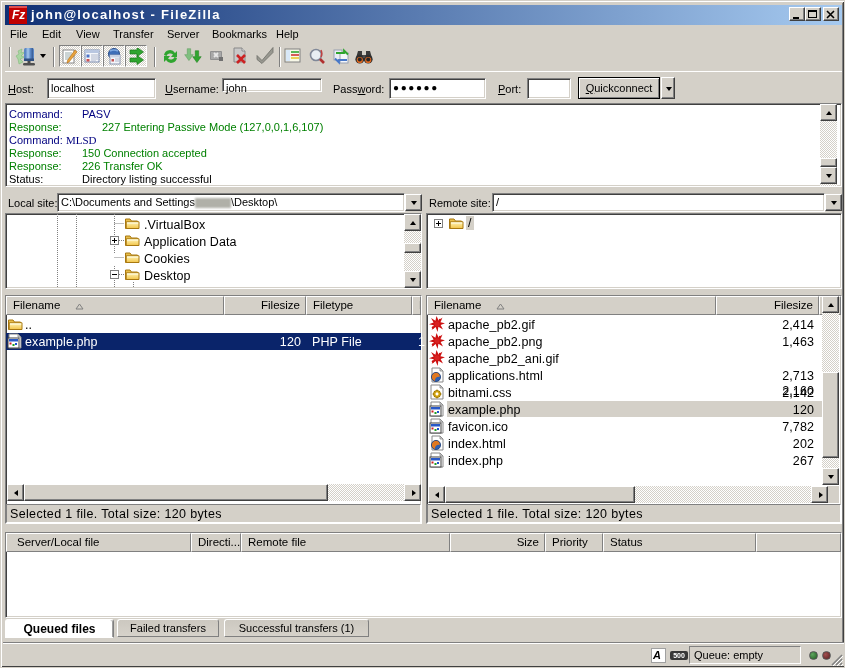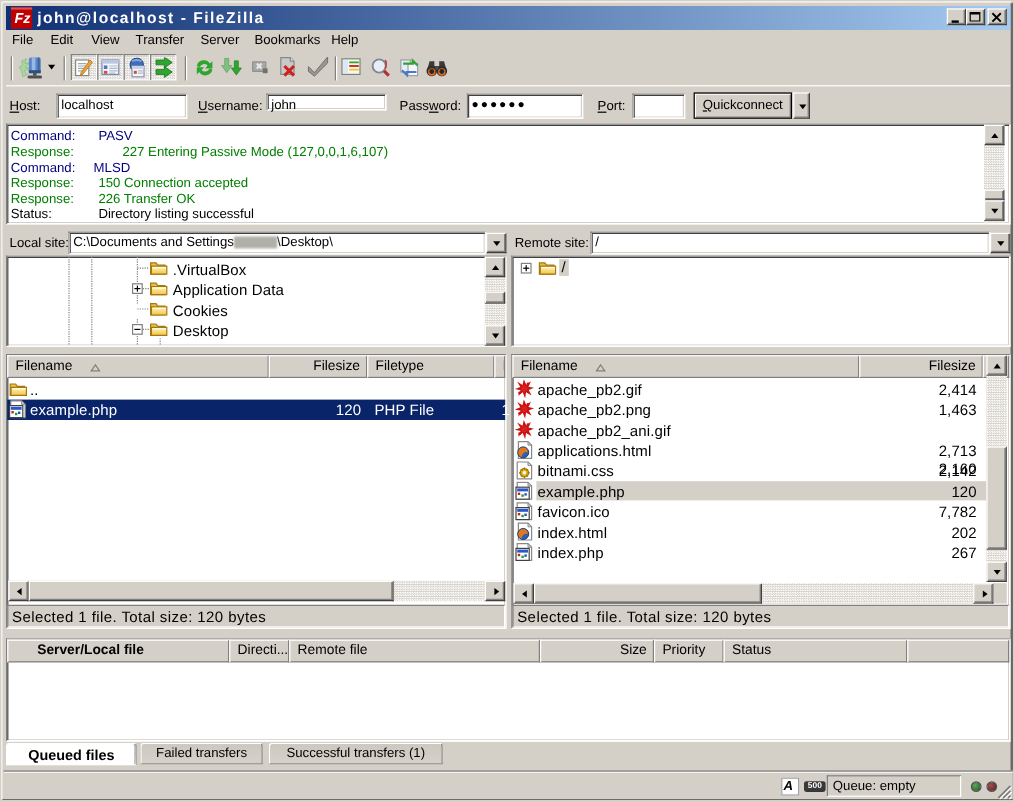--- a/index.html
+++ b/index.html
@@ -197,21 +197,21 @@
         <div class="ab tri-dn" style="left:4px; top:9px;"></div>
       </div>
 </div>
 
 <div class="ab sunken2" id="log" style="left:4px; top:102px; width:837px; height:84px; background:#fff;">
   <div class="ab t11" style="left:3px; top:4px;  color:#000080;">Command:</div>
       <div class="ab t11" style="left:76px; top:4px;  color:#000080;">PASV</div>
   <div class="ab t11" style="left:3px; top:17px; color:#008000;">Response:</div>
       <div class="ab t11" style="left:76px; top:17px; color:#008000;margin-left:20px;">227 Entering Passive Mode (127,0,0,1,6,107)</div>
   <div class="ab t11" style="left:3px; top:30px; color:#000080;">Command:</div>
-      <div class="ab t11" style="left:72px; top:30px; color:#000080;">MLSD</div>
+      <div class="ab t11" style="left:60px; top:30px; color:#000080;font-family:Liberation Serif, serif;">MLSD</div>
   <div class="ab t11" style="left:3px; top:43px; color:#008000;">Response:</div>
       <div class="ab t11" style="left:76px; top:43px; color:#008000;">150 Connection accepted</div>
   <div class="ab t11" style="left:3px; top:56px; color:#008000;">Response:</div>
       <div class="ab t11" style="left:76px; top:56px; color:#008000;">226 Transfer OK</div>
   <div class="ab t11" style="left:3px; top:69px; color:#000;">Status:</div>
       <div class="ab t11" style="left:76px; top:69px; color:#000;">Directory listing successful</div>
 
   <div class="ab dither" style="left:814px; top:0px; width:17px; height:82px;"></div>
   <div class="ab sb" style="left:814px; top:0px; width:17px; height:17px;">
         <div class="ab tri-up" style="left:5px; top:6px;"></div>
@@ -441,21 +441,21 @@
       </div>
   <div class="ab" style="left:401px; top:190px; width:11px; height:17px; background:#D4D0C8;"></div>
 
   <div class="ab" style="left:0px; top:208px; width:414px; height:19px; background:#D4D0C8; border:1px solid; border-color:#808080 #fff #fff #808080;">
     <div class="t12" style="margin:2px 0 0 3px; letter-spacing:0.35px;">Selected 1 file. Total size: 120 bytes</div>
   </div>
 </div>
 
 <div class="ab sunken2" id="queue" style="left:4px; top:531px; width:837px; height:86px; background:#fff;">
   <div class="ab" style="left:0; top:0; width:835px; height:19px;">
-    <div class="hdrcell" style="left:0; width:185px;"><span style="margin-left:24px;font-weight:bold;">Server/Local file</span></div>
+    <div class="hdrcell" style="left:0; width:185px;"><span style="margin-left:10px;">Server/Local file</span></div>
     <div class="hdrcell" style="left:185px; width:50px;"><span style="margin-left:6px;">Directi...</span></div>
     <div class="hdrcell" style="left:235px; width:209px;"><span style="margin-left:6px;">Remote file</span></div>
     <div class="hdrcell" style="left:444px; width:95px; text-align:right;"><span style="margin-right:5px;">Size</span></div>
     <div class="hdrcell" style="left:539px; width:58px;"><span style="margin-left:6px;">Priority</span></div>
     <div class="hdrcell" style="left:597px; width:153px;"><span style="margin-left:6px;">Status</span></div>
     <div class="hdrcell" style="left:750px; width:85px;"></div>
   </div>
 </div>
 
 <div class="ab" style="left:4px; top:618px; width:837px; height:20px;">

